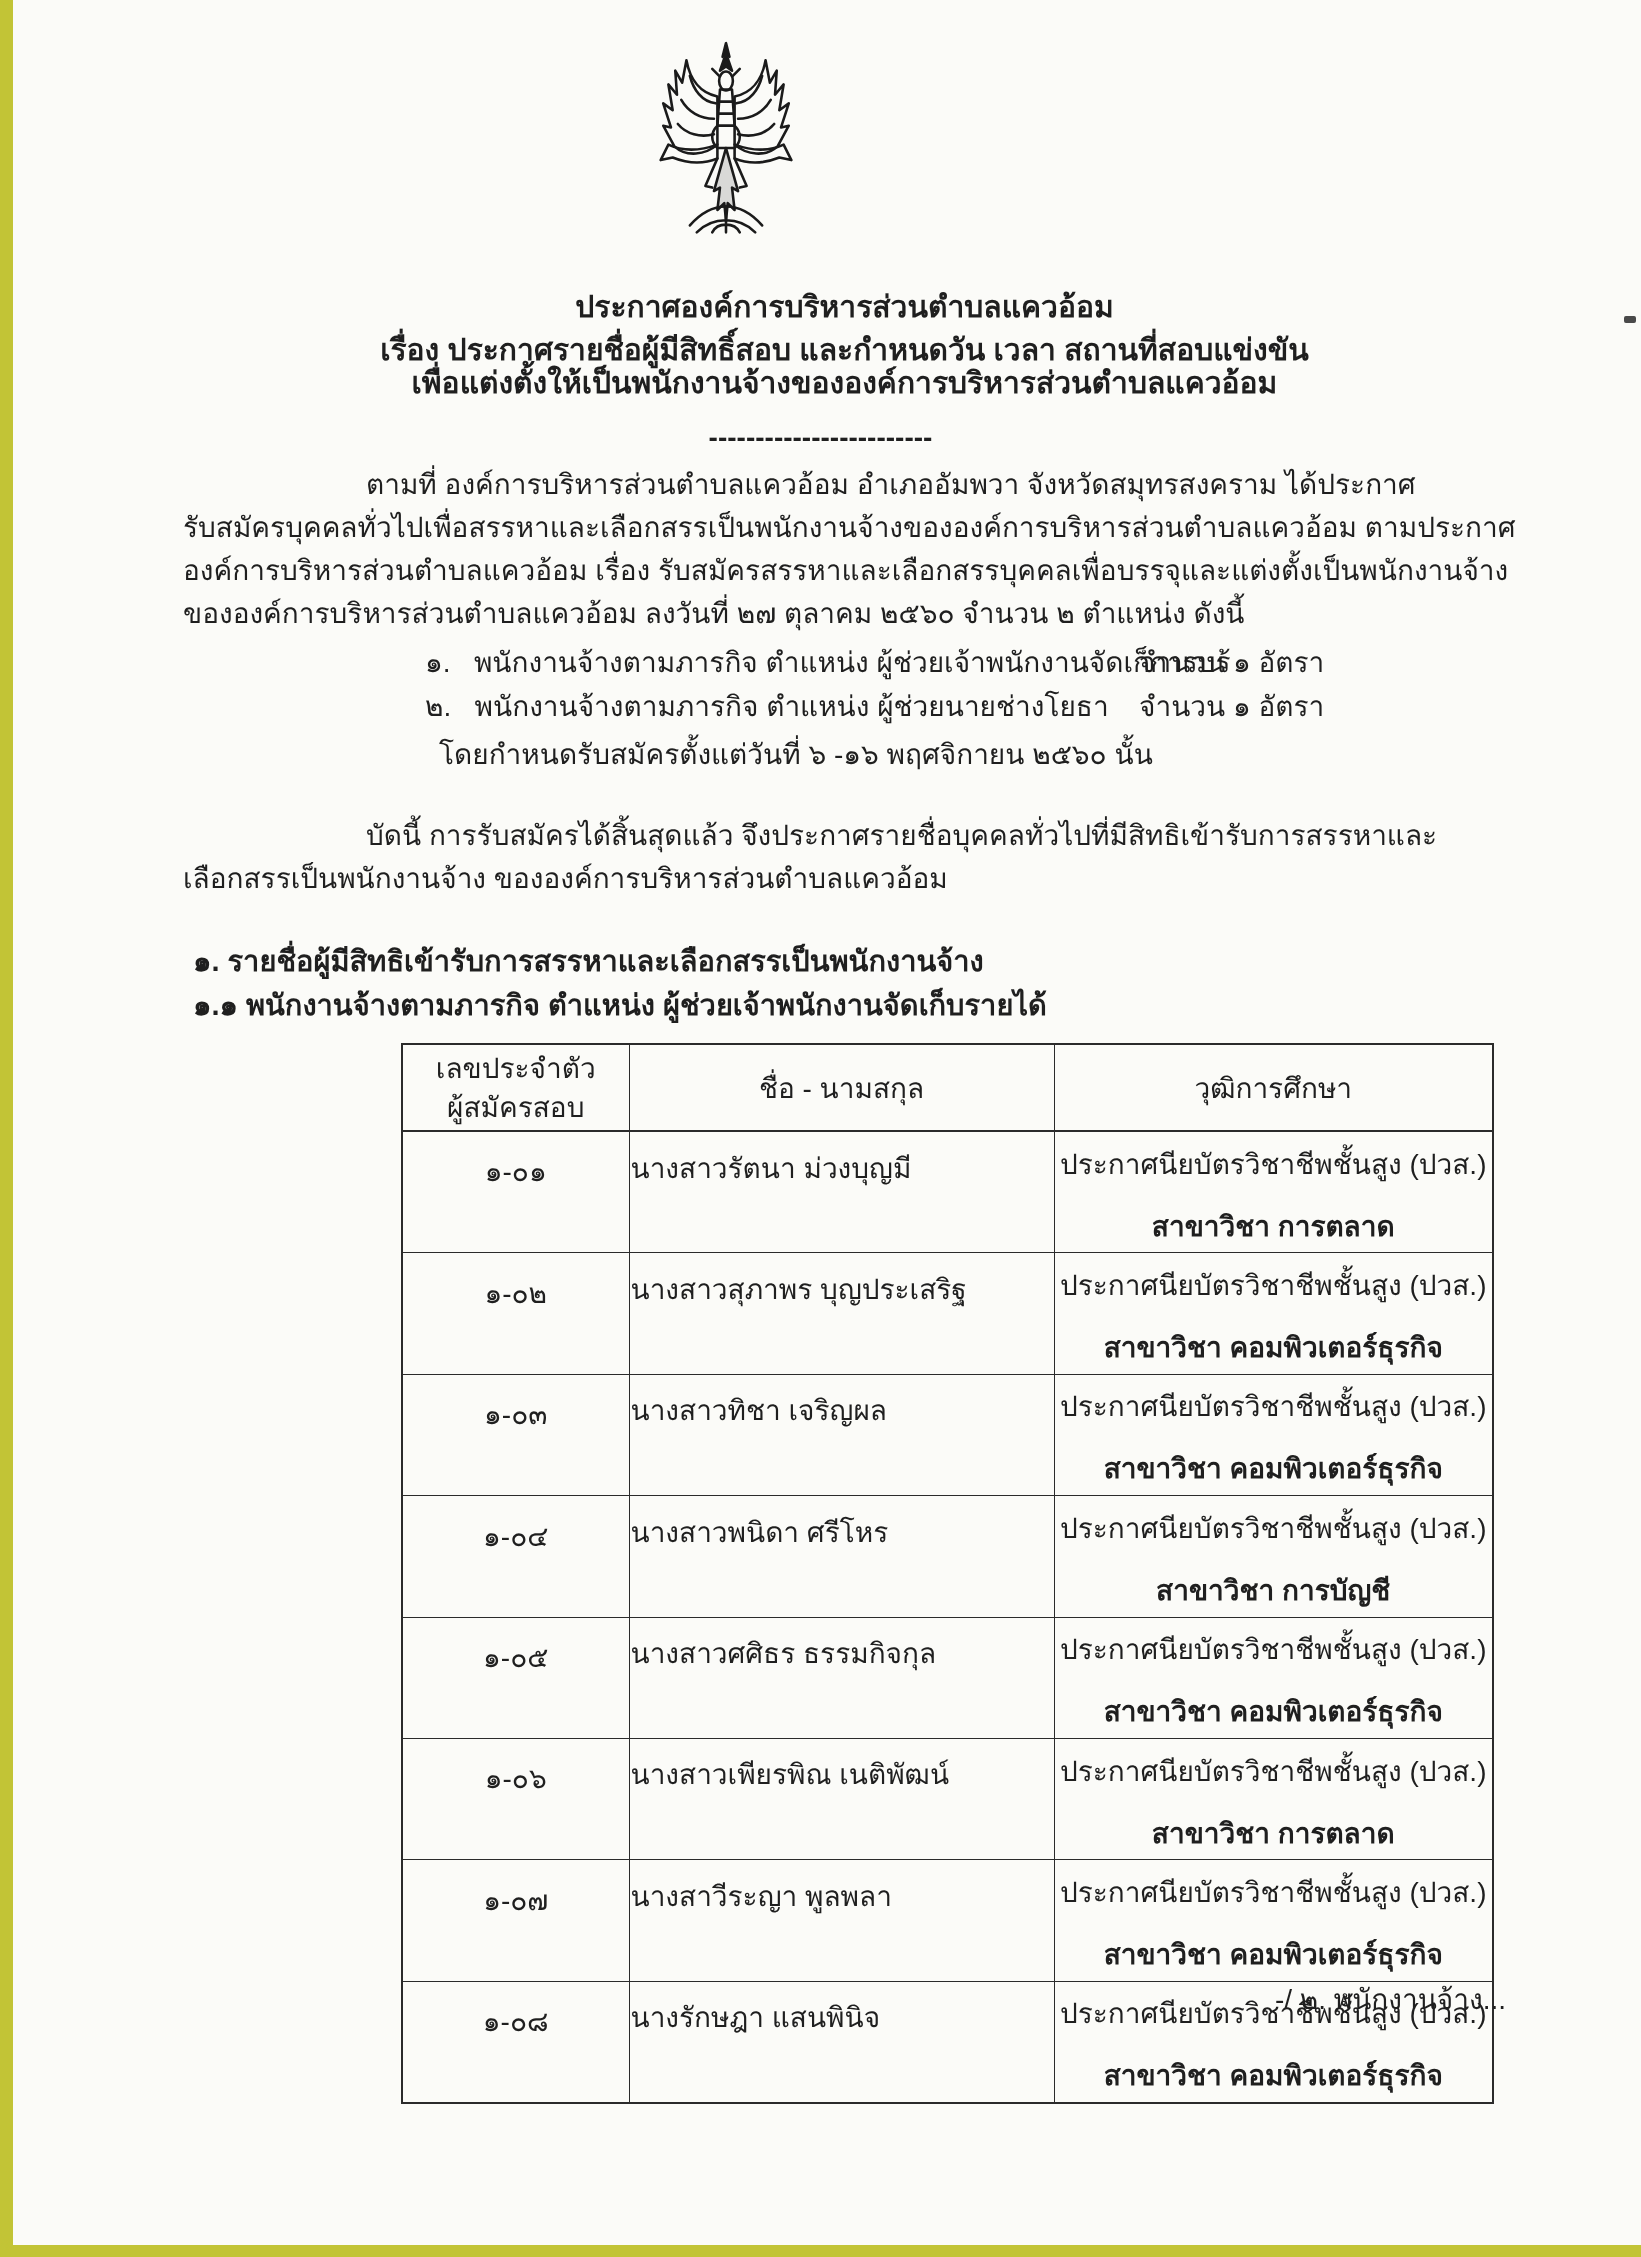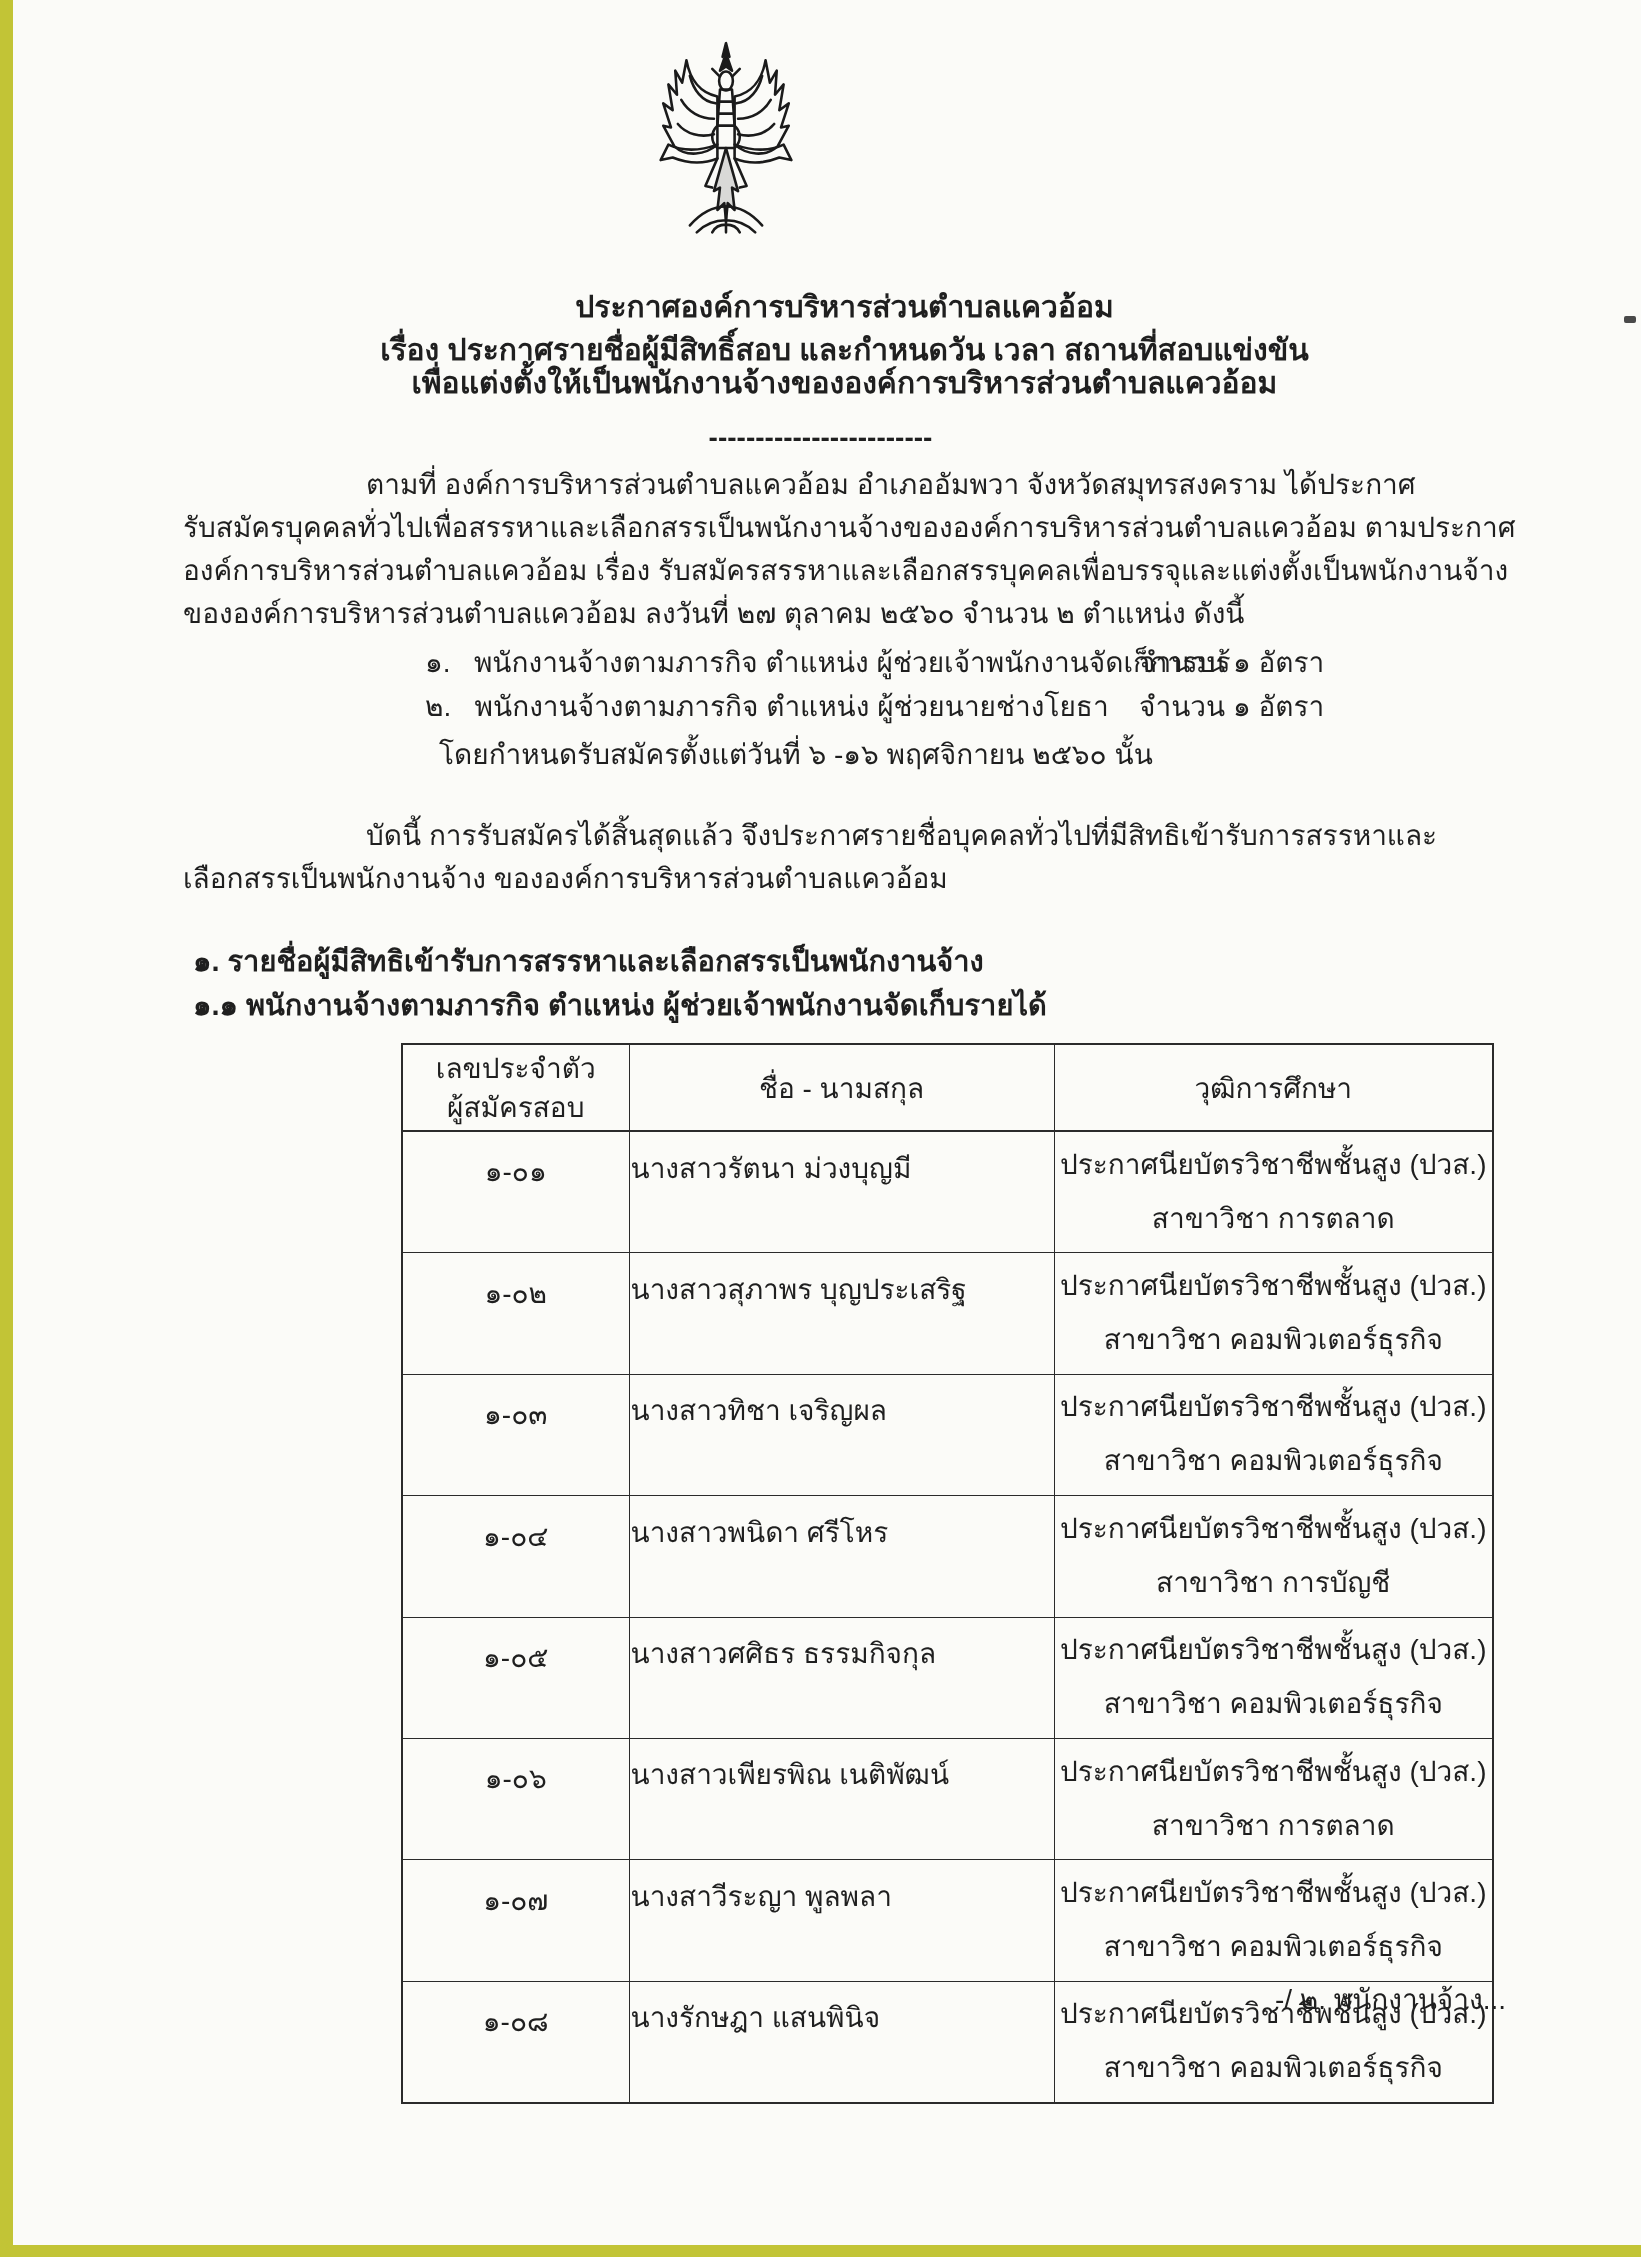--- a/index.html
+++ b/index.html
@@ -58,21 +58,21 @@
   .doc-table col.c2 { width:425px; }
   .doc-table col.c3 { width:439px; }
   .doc-table th, .doc-table td { border:1.9px solid #2b2b2b; font-weight:normal; }
   .doc-table { border:2.9px solid #2b2b2b; }
   .doc-table thead th { height:83px; text-align:center; vertical-align:middle; border-bottom:2.9px solid #2b2b2b; }
   .hdr-2line div { line-height:39px; }
   .doc-table tbody td { height:102px; vertical-align:top; }
   td.c-id   { text-align:center; padding-top:17.4px; }
   td.c-name { padding-top:13.5px; white-space:nowrap; }
   td.c-qual { text-align:center; padding-top:9.7px; }
-  td.c-qual .q2 { margin-top:10px; }
+  td.c-qual .q2 { margin-top:18px;font-weight:bold; }
 
   .footer-note {
     position:absolute; right:135px; top:1977px;
     font-size:28px; white-space:nowrap;margin-left:7px;
   }
 </style>
 </head>
 <body>
 
 <div class="page">

